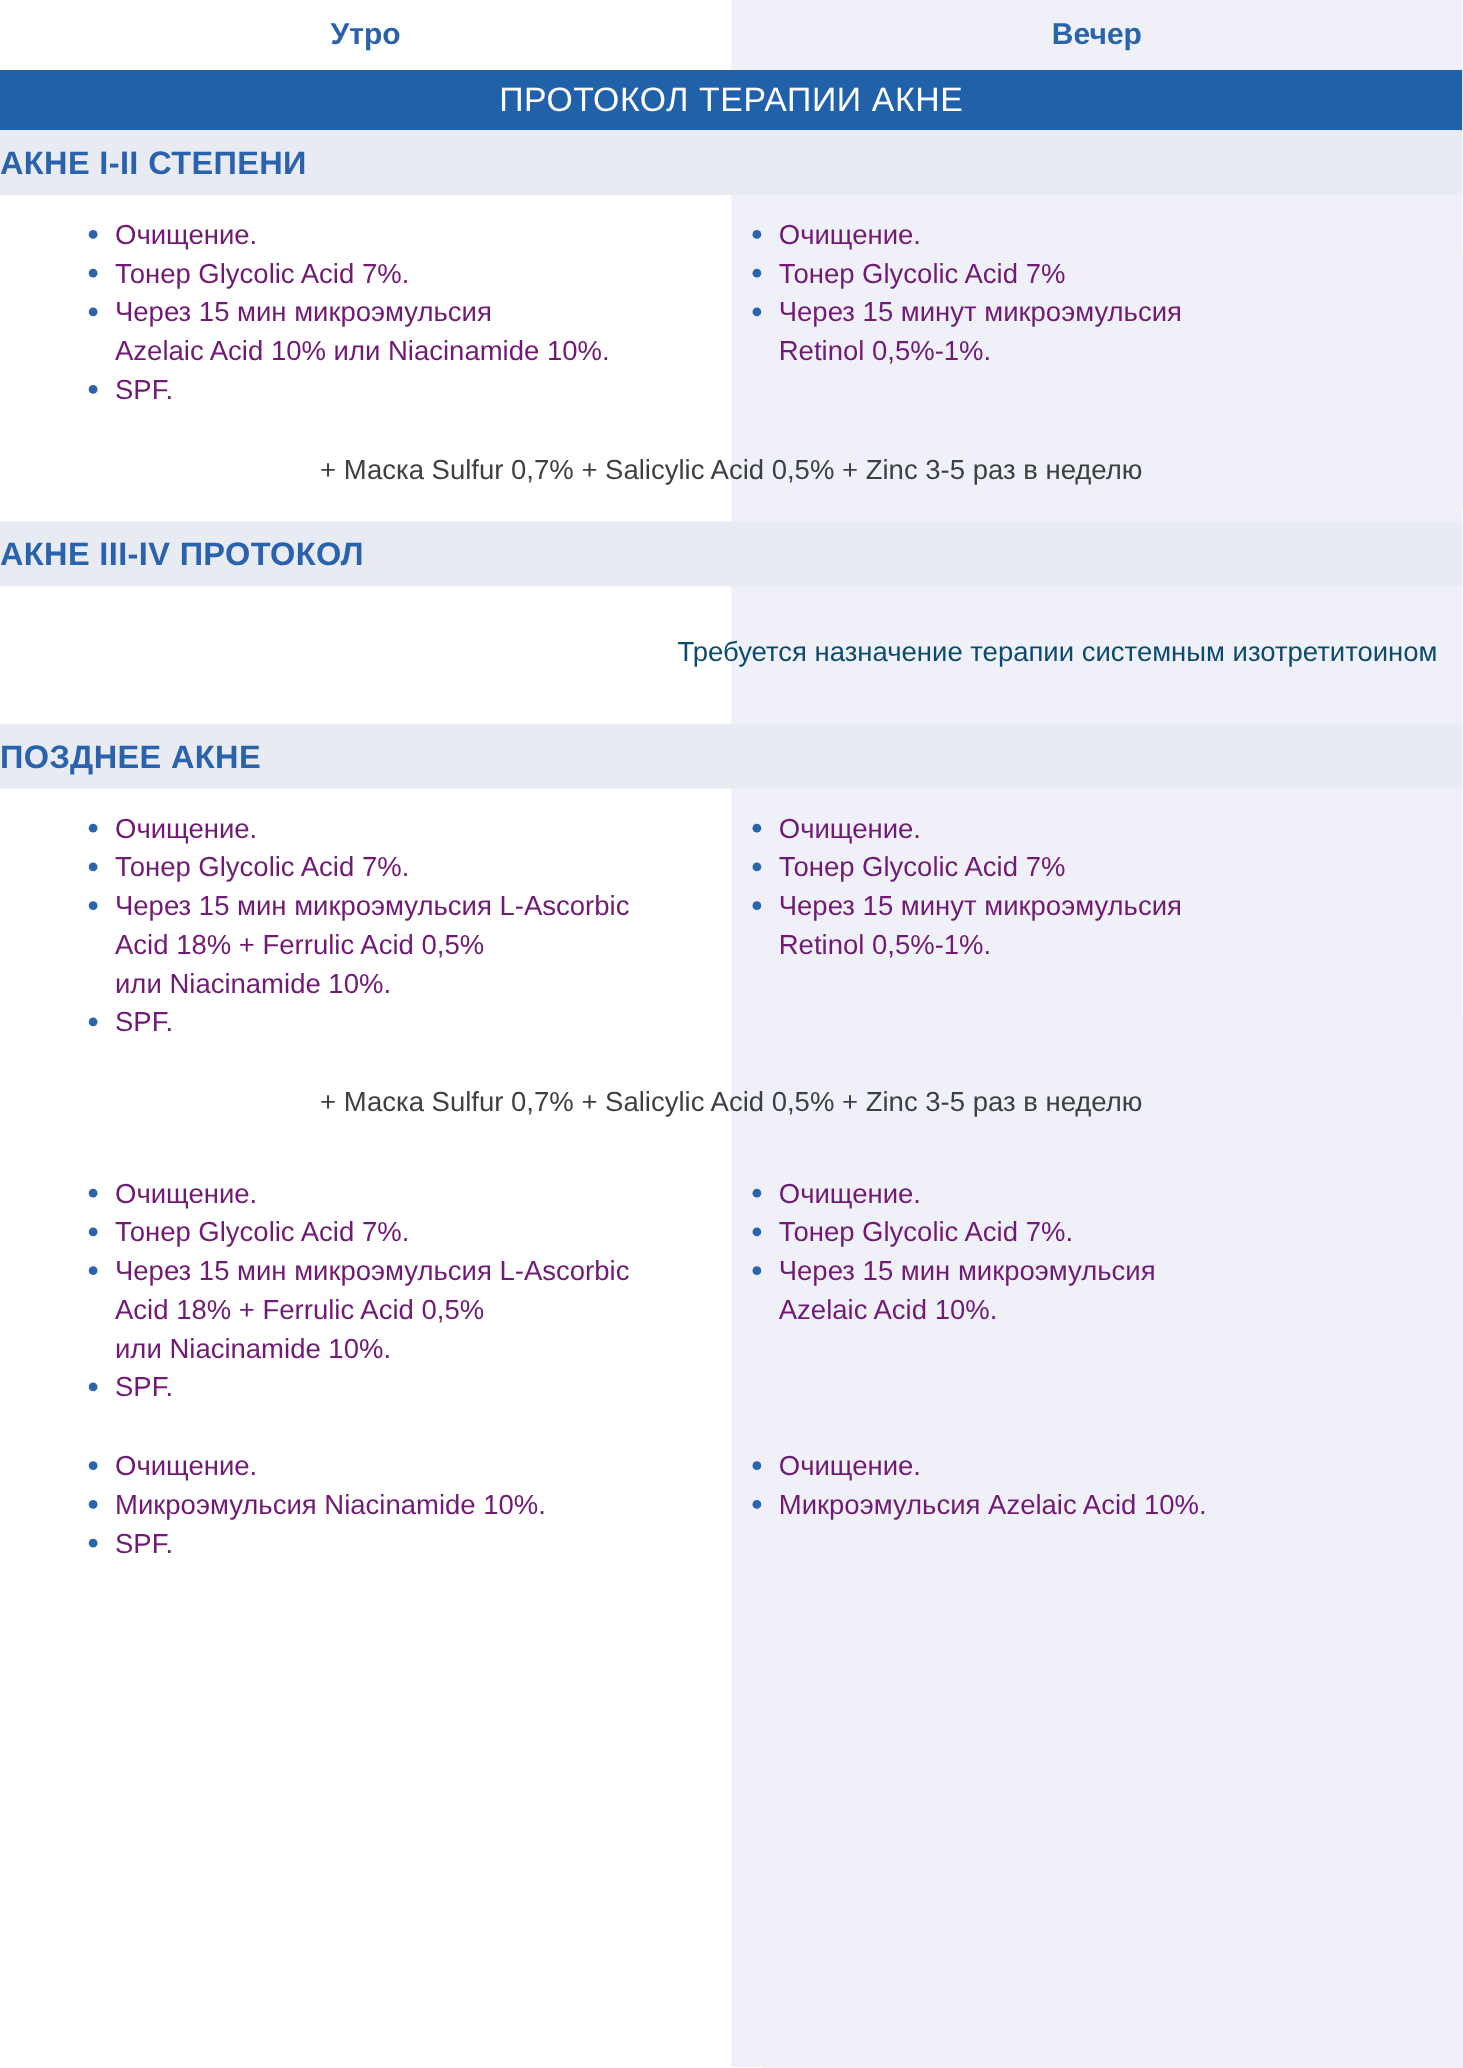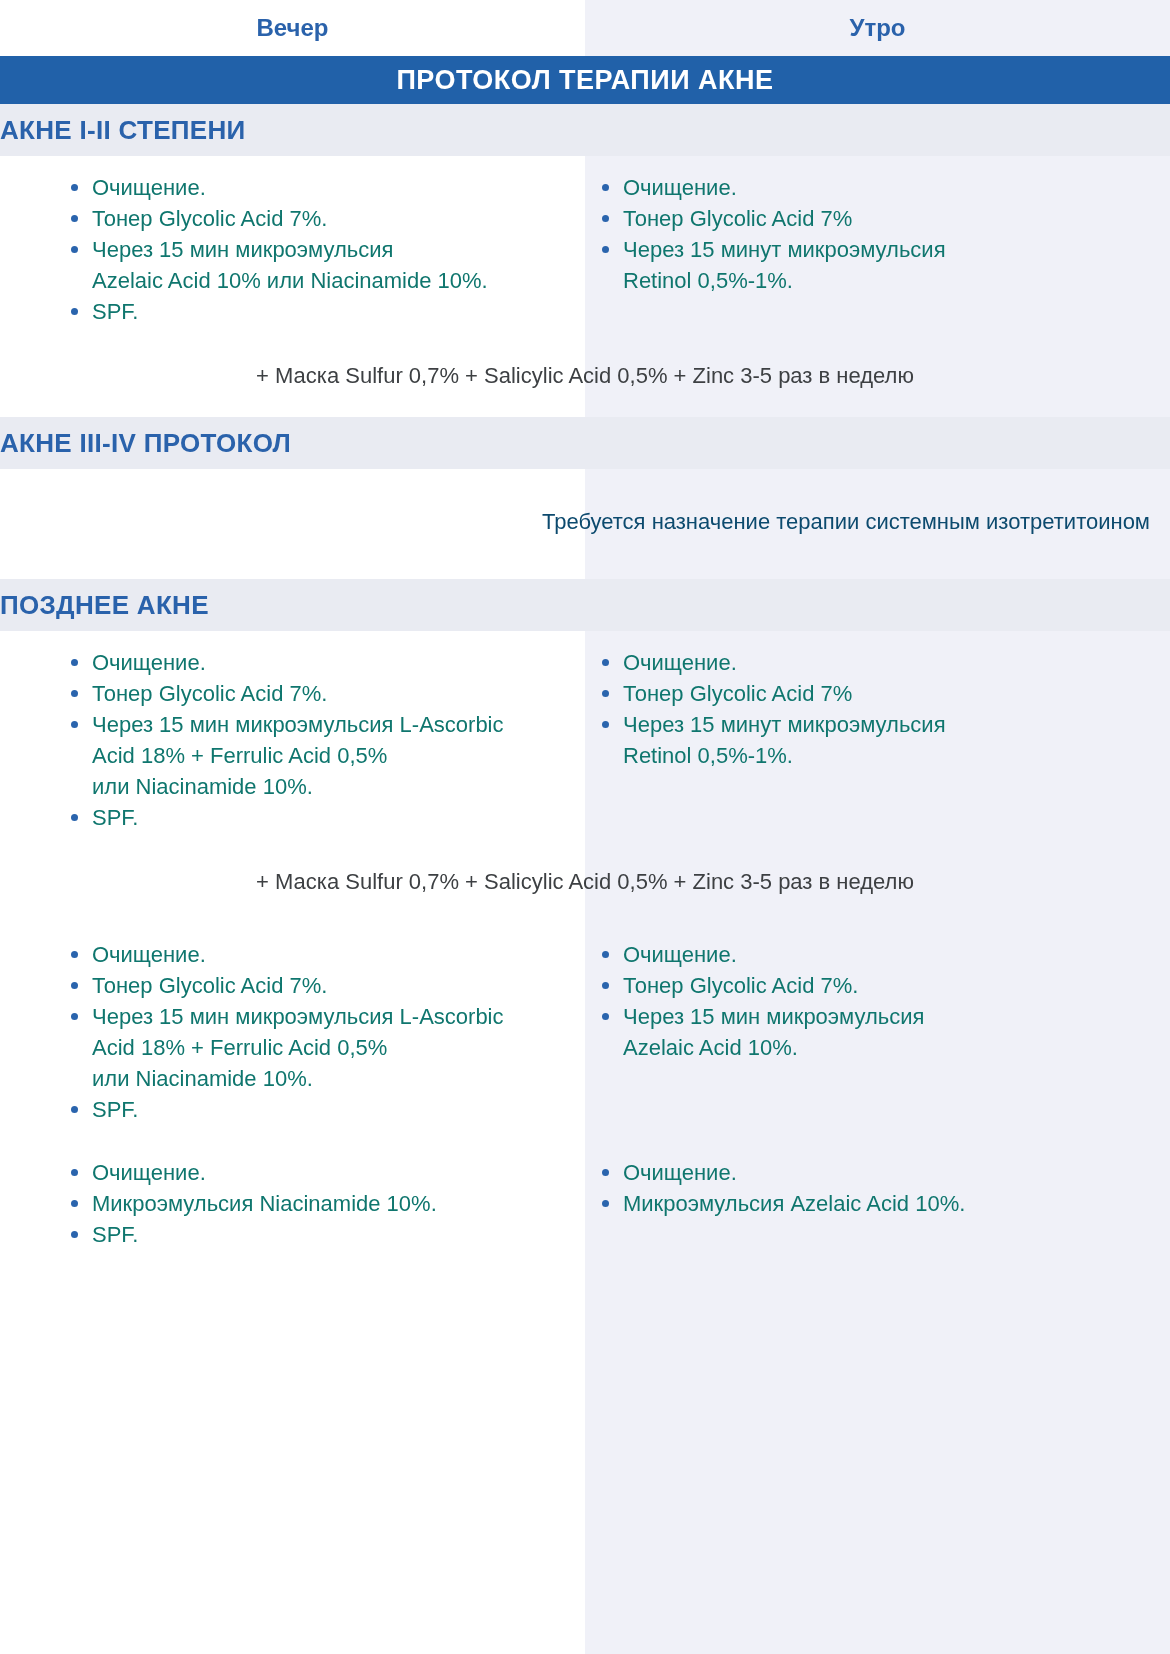--- a/index.html
+++ b/index.html
@@ -29,21 +29,21 @@
   }
 
   .title-band {
     height: 48px;
     background: #2161a9;
     display: flex; align-items: center; justify-content: center;
   }
   .title-band span {
     color: #ffffff;
     font-size: 27px;
-    font-weight: bold;
+    font-weight: normal;
     letter-spacing: 0.5px;
   }
 
   .band {
     height: 52px;
     background: #e9ebf2;
     display: flex; align-items: center; justify-content: flex-start;
   }
   .band-title {
     color: #2a62ab;
@@ -55,21 +55,21 @@
   .row { display: flex; }
   .col { width: 585px; box-sizing: border-box; }
   .col.morning { padding: 16px 18px 16px 92px; }
   .col.evening { padding: 16px 18px 16px 38px; }
 
   ul { list-style: none; margin: 0; padding: 0; }
   li {
     position: relative;
     font-size: 22px;
     line-height: 31px;
-    color: #0f766e;
+    color: #701a75;
     white-space: pre-line;
   }
   li::before {
     content: '';
     position: absolute;
     left: -21px; top: 12px;
     width: 7px; height: 7px;
     border-radius: 50%;
     background: #2a64ad;
   }
@@ -88,22 +88,22 @@
   }
 </style>
 </head>
 <body>
 
 <div class="page">
   <div class="right-bg"></div>
   <div class="content">
 
     <div class="col-header-row">
+      <div class="col-header">Утро</div>
       <div class="col-header">Вечер</div>
-      <div class="col-header">Утро</div>
     </div>
 
     <div class="title-band">
       <span>ПРОТОКОЛ ТЕРАПИИ АКНЕ</span>
     </div>
 
     <div id="sections">
         <section>
           <div class="band">
             <span class="band-title">АКНЕ I-II СТЕПЕНИ</span>

